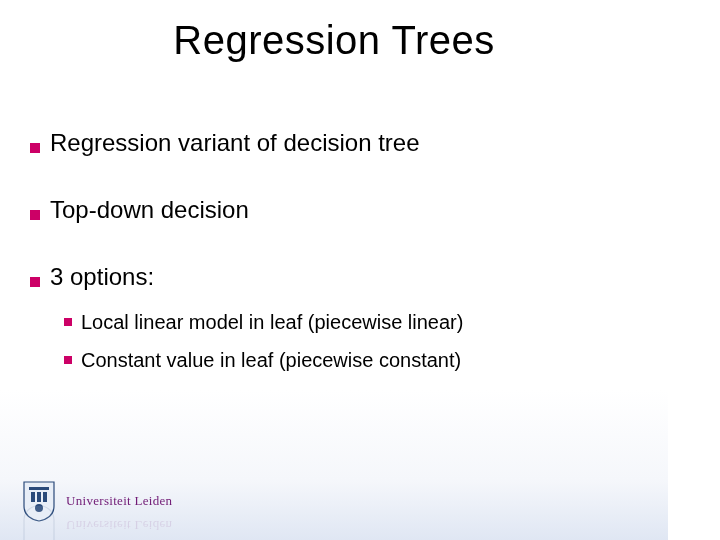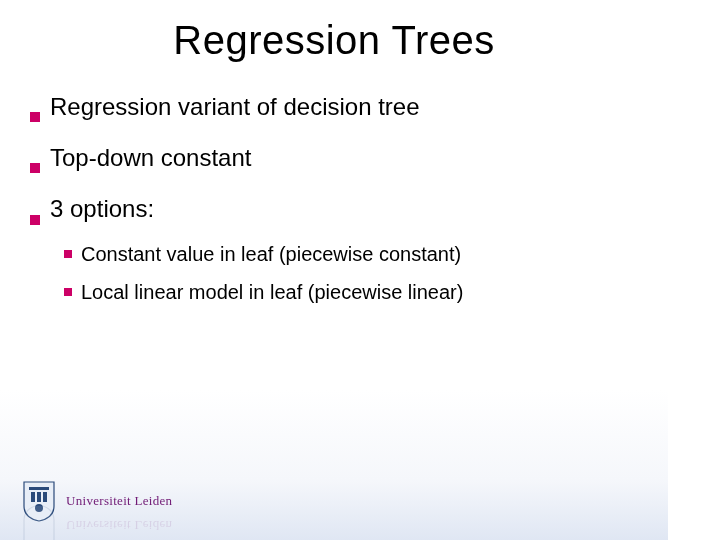--- a/index.html
+++ b/index.html
@@ -23,22 +23,23 @@
     padding-top: 18px;
     padding-bottom: 28px;
     letter-spacing: 0.5px;
   }
   .content {
     padding-left: 30px;
     padding-right: 30px;
   }
   .bullet-l1 {
     display: flex;
-    align-items: flex-end;
+    align-items: center;
     margin-bottom: 20px;
+    margin-top: 36px;
   }
   .bullet-l1 .marker {
     width: 10px;
     height: 10px;
     background: #cc0066;
     margin-top: 10px;
     margin-right: 10px;
     flex-shrink: 0;
   }
   .bullet-l1 .text {
@@ -112,36 +113,36 @@
 
   <div class="content">
 
     <div class="bullet-l1">
       <div class="marker"></div>
       <div class="text">Regression variant of decision tree</div>
     </div>
 
     <div class="bullet-l1">
       <div class="marker"></div>
-      <div class="text">Top-down constant</div>
+      <div class="text">Top-down decision</div>
     </div>
 
     <div class="bullet-l1">
       <div class="marker"></div>
       <div class="text">3 options:</div>
     </div>
 
     <div class="sub-list">
       <div class="bullet-l2">
         <div class="marker"></div>
-        <div class="text">Constant value in leaf (piecewise constant)</div>
+        <div class="text">Local linear model in leaf (piecewise linear)</div>
       </div>
       <div class="bullet-l2">
         <div class="marker"></div>
-        <div class="text">Local linear model in leaf (piecewise linear)</div>
+        <div class="text">Constant value in leaf (piecewise constant)</div>
       </div>
     </div>
 
   </div>
 
   <div class="footer-gradient"></div>
 
   <div class="logo-area">
     <svg class="crest" viewBox="0 0 34 42">
       <path d="M2 2 H32 V26 Q32 38 17 41 Q2 38 2 26 Z" fill="#e8eef7" stroke="#2a4a7a" stroke-width="1.2"></path>

